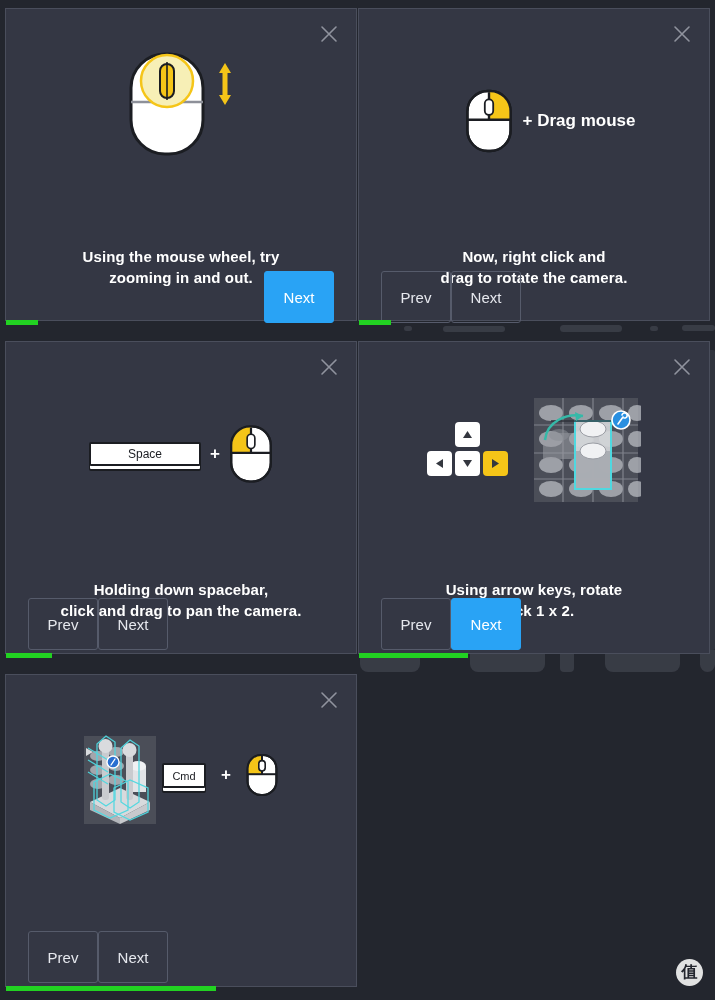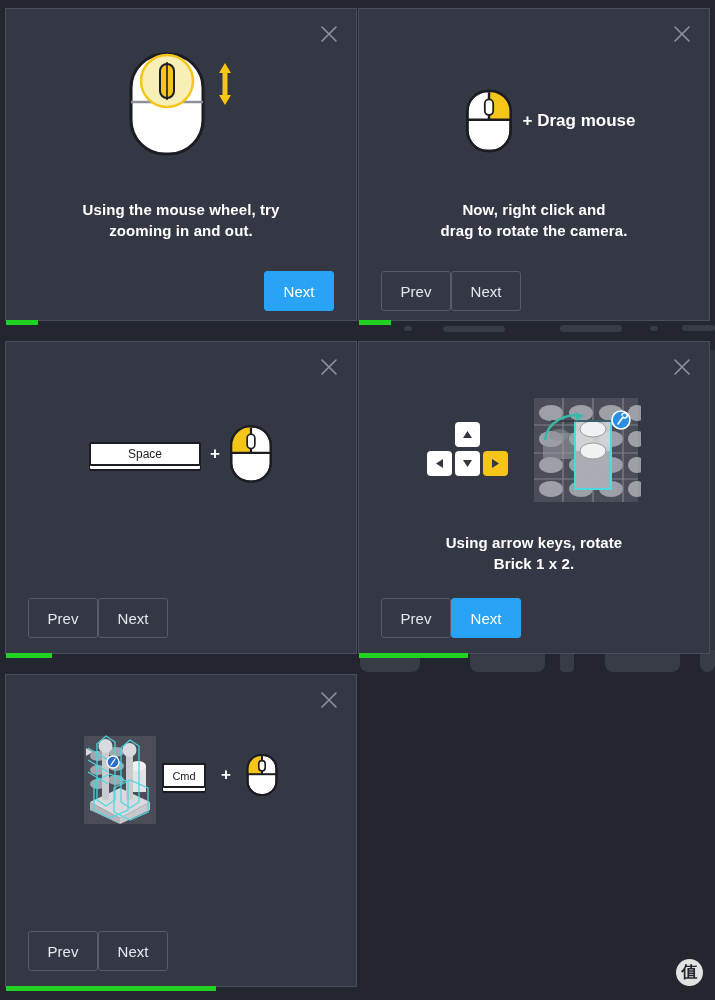--- a/index.html
+++ b/index.html
@@ -49,32 +49,33 @@
   .caption {
     position: absolute;
     left: 0; right: 0;
     text-align: center;
     color: #ffffff;
     font-size: 15px;
     font-weight: bold;
     line-height: 21px;
     letter-spacing: .1px;
     white-space: pre-line;
+    margin-top: 47px;
   }
 
   .btnrow {
     position: absolute;
     left: 22px; right: 22px;
     display: flex;
   }
   .btnrow.right-only { justify-content: flex-end; }
 
   .btn {
     min-width: 70px;
-    height: 40px;
+    height: 52px;
     padding: 5px 18px;
     display: flex; align-items: center; justify-content: center;
     font-size: 15px;
     border-radius: 3px;
     cursor: pointer;
     user-select: none;
   }
   .btn-ghost {
     color: #e6e8ee;
     background: transparent;
@@ -288,20 +289,22 @@
               <rect x="0" y="2" width="40" height="50" fill="#f5c518"></rect>
             </g>
             <path d="M4 52 H76" stroke="#1b1d22" stroke-width="4"></path>
             <path d="M40 6 V52" stroke="#1b1d22" stroke-width="4"></path>
             <rect x="33" y="18" width="14" height="26" rx="7" fill="#ffffff" stroke="#1b1d22" stroke-width="3"></rect>
             <rect x="4" y="4" width="72" height="100" rx="34" fill="none" stroke="#1b1d22" stroke-width="4"></rect>
           </svg>
         </div>
       </div>
 
+      <div class="caption" style="top:190px;">Holding down spacebar,
+click and drag to pan the camera.</div>
 
       <div class="btnrow" style="top:256px;">
         <div class="btn btn-ghost">Prev</div>
         <div class="btn btn-ghost">Next</div>
       </div>
 
       <div class="progress-track">
         <div class="progress-fill" style="width:13%;"></div>
       </div>
     </div>

